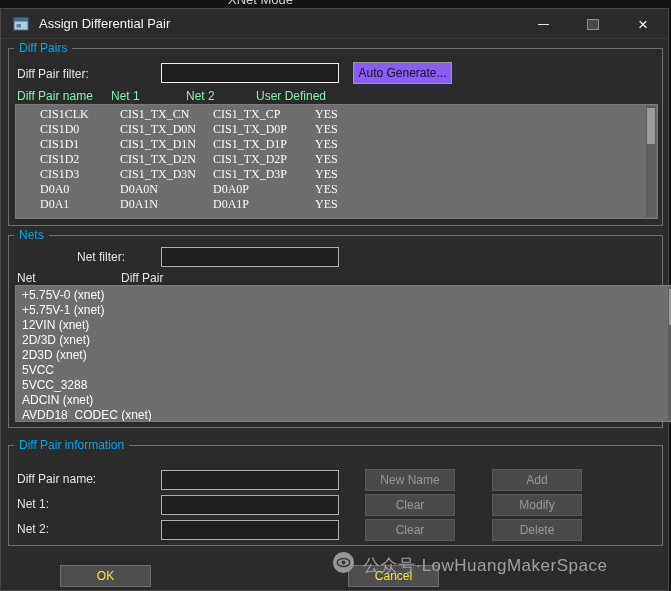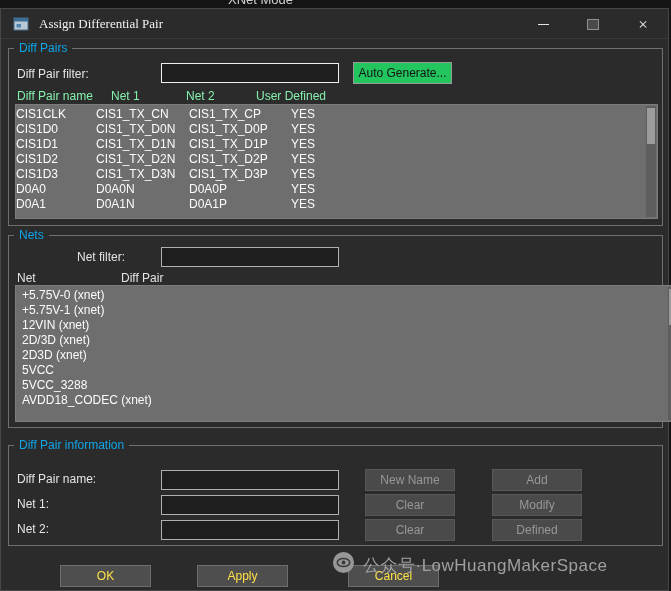--- a/index.html
+++ b/index.html
@@ -6,21 +6,21 @@
   .screen{position:relative;width:671px;height:591px;overflow:hidden;
           font-family:"Liberation Sans","DejaVu Sans",sans-serif;font-size:12px;color:#e6e6e6;background:#141414;}
   .backdrop{position:absolute;left:0;top:0;width:671px;height:8px;overflow:hidden;background:#141414;}
   .backdrop-text{position:absolute;left:228px;top:-8px;color:#cfcfcf;font-size:13px;}
 
   .dialog{position:absolute;left:0;top:8px;width:669px;height:583px;background:#2b2b2b;
           border:1px solid #474747;box-sizing:border-box;}
 
   
   .titlebar{position:absolute;left:0;top:0;right:0;height:30px;display:flex;align-items:center;
-            padding-left:12px;border-bottom:1px solid #3a3a3a;box-sizing:border-box;background:#2b2b2b;font-family:Liberation Serif, serif;}
+            padding-left:12px;border-bottom:1px solid #3a3a3a;box-sizing:border-box;background:#2b2b2b;}
   .app-icon{width:16px;height:16px;display:inline-block;}
   .title{margin-left:10px;font-size:13px;color:#f2f2f2;}
   .win-controls{position:absolute;right:0;top:0;height:30px;display:flex;}
   .win-btn{width:50px;height:30px;display:flex;align-items:center;justify-content:center;}
   .glyph-min{display:block;width:11px;height:1px;background:#e3e3e3;}
   .glyph-max{display:block;width:10px;height:9px;border:1px solid #8f8f8f;background:#4a4a4a;}
   .glyph-close{font-size:17px;color:#f0f0f0;line-height:17px;}
 
   
   .group{position:absolute;border:1px solid #6f6f6f;box-sizing:border-box;}
@@ -33,37 +33,37 @@
   .lbl{position:absolute;height:14px;line-height:14px;color:#e4e4e4;white-space:nowrap;}
 
   
   .tinput{position:absolute;height:20px;background:#1e1e1e;border:1px solid #b0b0b0;
           box-sizing:border-box;line-height:18px;padding:0 3px;color:#ffffff;white-space:pre;overflow:hidden;}
   .tinput.focused{border-color:#efefef;}
 
   
   .btn{position:absolute;height:22px;line-height:20px;text-align:center;box-sizing:border-box;
        font-size:12px;white-space:nowrap;overflow:hidden;}
-  .btn-light{background:#22c55e;border:1px solid #9a9a9a;color:#141414;}
+  .btn-light{background:#8b5cf6;border:1px solid #9a9a9a;color:#141414;}
   .btn-dark{background:#4e4e4e;border:1px solid #6e6e6e;color:#fde047;}
   .btn-disabled{background:#4a4a4a;border:1px solid #585858;color:#979797;}
 
   
   .dp-header{position:absolute;left:0;top:40px;right:6px;display:grid;
              grid-template-columns:94px 75px 70px auto;padding-left:8px;height:14px;line-height:14px;color:#86efac;}
   .net-header{position:absolute;left:0;top:35px;right:6px;display:grid;
              grid-template-columns:104px auto;padding-left:8px;height:14px;line-height:14px;color:#e4e4e4;}
 
   
   .list{position:absolute;background:#6e6e6e;border:1px solid #7c7c7c;box-sizing:border-box;overflow:hidden;}
   .dp-list{left:6px;top:55px;width:643px;height:115px;}
   .net-list{left:6px;top:49px;width:665px;height:137px;}
   .rows{position:absolute;left:0;top:2px;right:12px;}
   .lrow{height:15px;line-height:15px;white-space:nowrap;color:#fcfcfc;font-size:12px;}
-  .dprow{display:grid;grid-template-columns:80px 93px 102px auto;padding-left:0;}
+  .dprow{display:grid;grid-template-columns:80px 93px 102px auto;padding-left:24px;font-family:Liberation Serif, serif;}
   .netrow{padding-left:6px;}
   .sb{position:absolute;top:1px;bottom:1px;right:1px;width:10px;background:#5e5e5e;}
   .sb-thumb{position:absolute;left:1px;top:2px;width:8px;height:36px;background:#9c9c9c;}
 
   
   .watermark{position:absolute;left:332px;top:551px;display:flex;align-items:center;gap:8px;
              z-index:20;color:#a0a0a0;font-size:17px;letter-spacing:0.5px;white-space:nowrap;}
 </style>
 </head>
 <body>
@@ -182,20 +182,21 @@
 
       <div class="list net-list">
         <div class="rows">
             <div class="lrow netrow"><span>+5.75V-0 (xnet)</span></div>
             <div class="lrow netrow"><span>+5.75V-1 (xnet)</span></div>
             <div class="lrow netrow"><span>12VIN (xnet)</span></div>
             <div class="lrow netrow"><span>2D/3D (xnet)</span></div>
             <div class="lrow netrow"><span>2D3D (xnet)</span></div>
             <div class="lrow netrow"><span>5VCC</span></div>
             <div class="lrow netrow"><span>5VCC_3288</span></div>
+            <div class="lrow netrow"><span>ADCIN (xnet)</span></div>
             <div class="lrow netrow"><span>AVDD18_CODEC (xnet)</span></div>
           </div>
         <div class="sb">
           <div class="sb-thumb"></div>
         </div>
       </div>
     </div>
 
     <div class="group g3">
       <span class="group-label">Diff Pair information</span>
@@ -223,29 +224,26 @@
       </div>
 
       <span class="lbl" style="left:8px;top:76px;">Net 2:</span>
       <div class="tinput" style="left:152px;top:74px;width:178px;">
         <span></span>
       </div>
       <div class="btn btn-disabled" style="left:356px;top:73px;width:90px;">
         <span>Clear</span>
       </div>
       <div class="btn btn-disabled" style="left:483px;top:73px;width:90px;">
-        <span>Defined</span>
+        <span>Delete</span>
       </div>
     </div>
 
     <div class="btn btn-dark" style="left:59px;top:556px;width:91px;">
       <span>OK</span>
-    </div>
-    <div class="btn btn-dark" style="left:196px;top:556px;width:91px;">
-      <span>Apply</span>
     </div>
     <div class="btn btn-dark" style="left:347px;top:556px;width:91px;">
       <span>Cancel</span>
     </div>
   </div>
 
   <div class="watermark">
     <span class="wm-icon">
       <svg width="23" height="23" viewBox="0 0 24 24">
         <circle cx="12" cy="12" r="11" fill="#979797"></circle>

